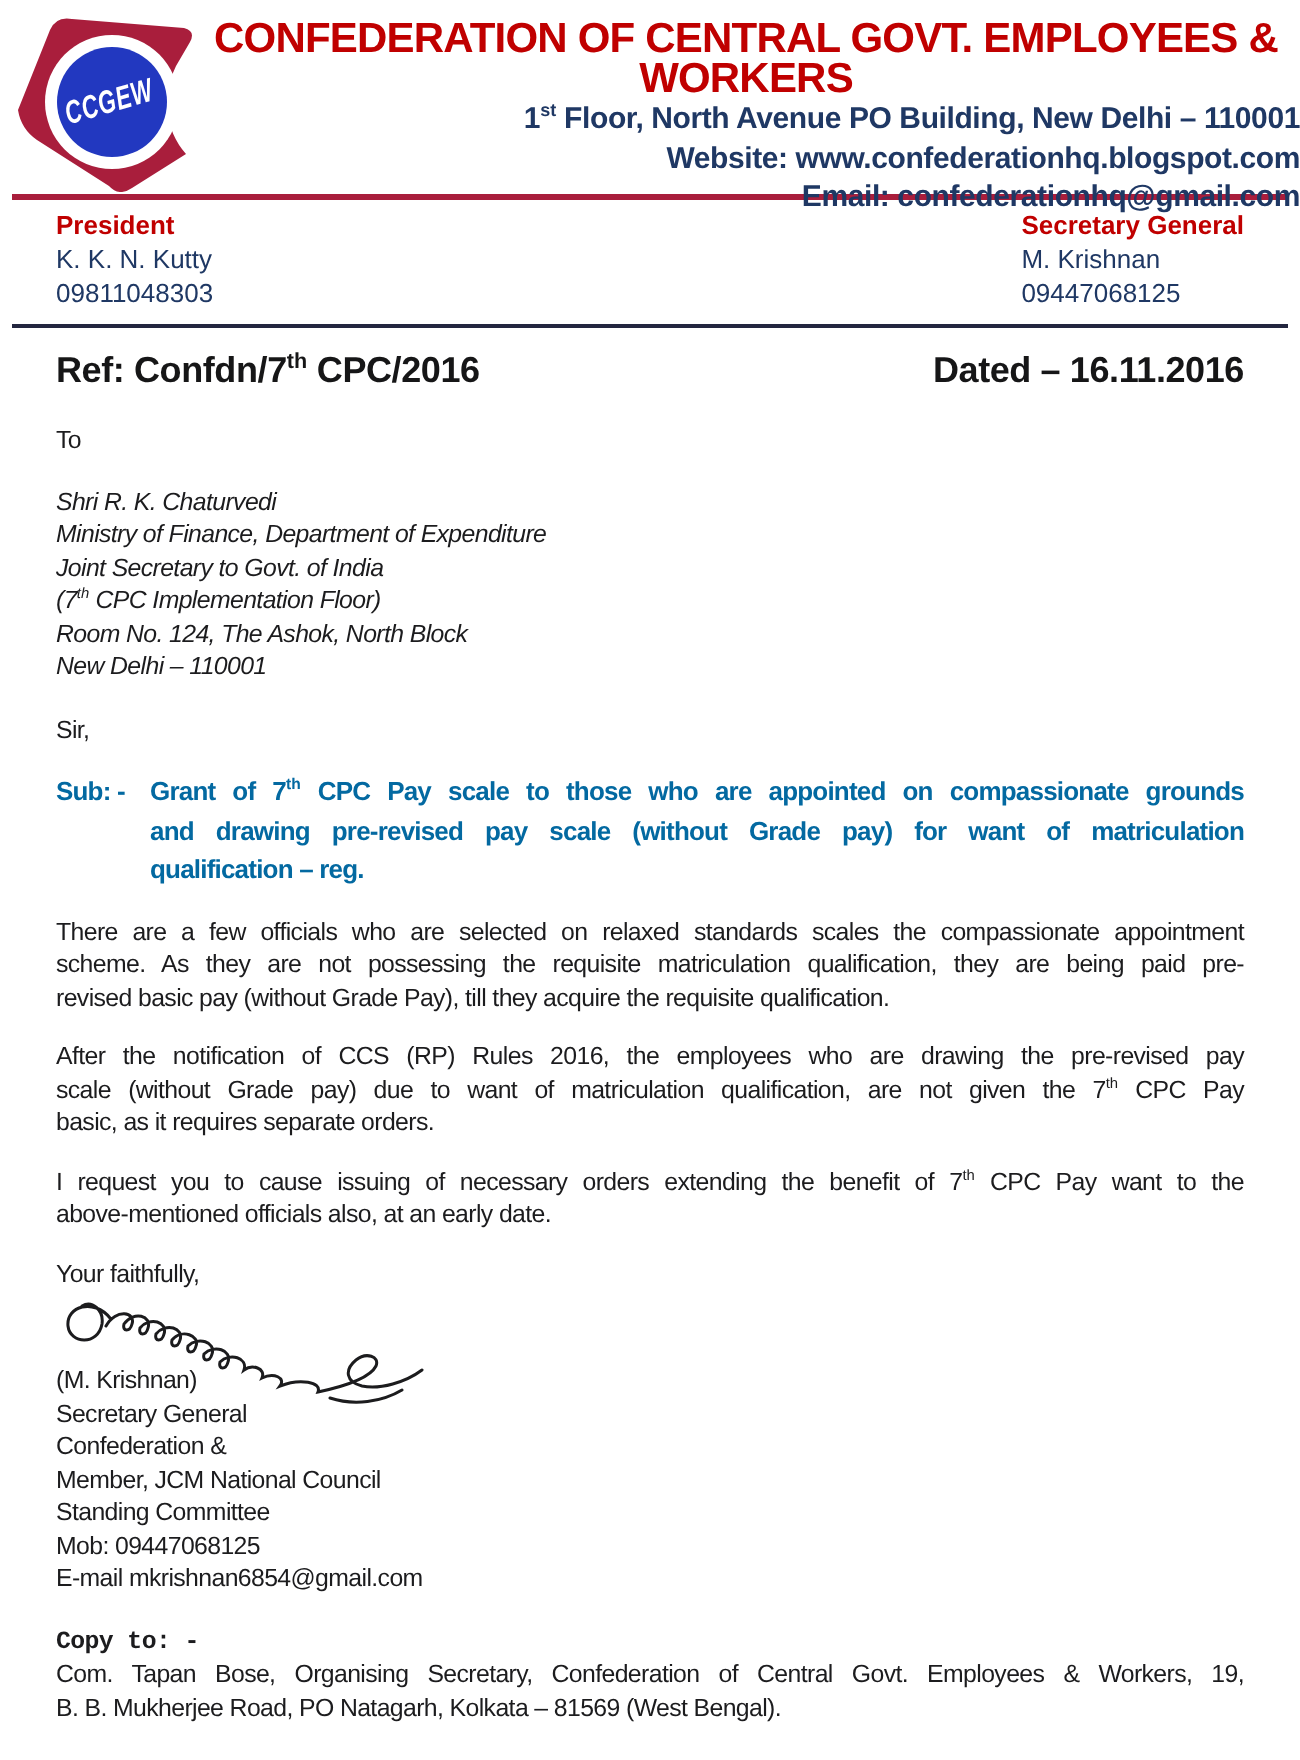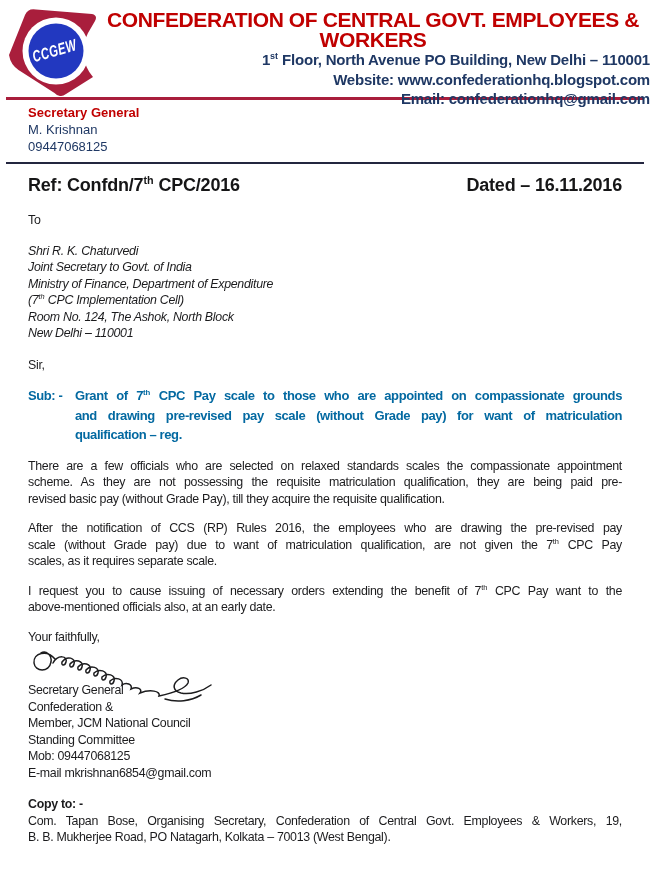--- a/index.html
+++ b/index.html
@@ -27,21 +27,21 @@
   .salutation{margin-top:15px;}
   .subject{display:flex;margin-top:13px;font-weight:bold;font-size:13px;
            line-height:19.5px;color:#0369a1;letter-spacing:-0.4px;}
   .subject-label{flex:0 0 47px;}
   .subject-text{flex:1;}
   .para{margin-top:13px;}
   .closing{margin-top:13px;}
   .sig-wrap{position:relative;height:34px;margin-top:3px;}
   .sig-wrap svg{position:absolute;left:-3px;top:-3px;}
   .copy{margin-top:15px;}
-  .copy-label{font-weight:bold;}
+  .copy-label{font-weight:bold;font-family:Liberation Mono, monospace;}
   .tline{white-space:nowrap;}
   .jline{text-align:justify;text-align-last:justify;}
   sup{font-size:60%;vertical-align:super;line-height:0;letter-spacing:0;}
 </style>
 </head>
 <body>
 
 <div class="page">
 
   <div class="letterhead">
@@ -56,43 +56,48 @@
         <div class="tline"><span>1</span><sup>st</sup><span> Floor, North Avenue PO Building, New Delhi – 110001</span></div>
       </div>
     <div class="lh-line">Website: www.confederationhq.blogspot.com</div>
     <div class="lh-line">Email: confederationhq@gmail.com</div>
   </div>
 
   <div class="rule-red"></div>
 
   <div class="officers">
     <div>
+      <div class="off-label">President</div>
+      <div class="off-line">K. K. N. Kutty</div>
+      <div class="off-line">09811048303</div>
+    </div>
+    <div>
       <div class="off-label">Secretary General</div>
       <div class="off-line">M. Krishnan</div>
       <div class="off-line">09447068125</div>
     </div>
   </div>
 
   <div class="rule-navy"></div>
 
   <div class="ref-row">
     <div>
         <div class="tline"><span>Ref: Confdn/7</span><sup>th</sup><span> CPC/2016</span></div>
       </div>
     <div>Dated – 16.11.2016</div>
   </div>
 
   <div class="content">
     <div class="to">To</div>
 
     <div class="recipient">
         <div class="tline"><span>Shri R. K. Chaturvedi</span></div>
+        <div class="tline"><span>Ministry of Finance, Department of Expenditure</span></div>
         <div class="tline"><span>Joint Secretary to Govt. of India</span></div>
-        <div class="tline"><span>Ministry of Finance, Department of Expenditure</span></div>
-        <div class="tline"><span>(7</span><sup>th</sup><span> CPC Implementation Cell)</span></div>
+        <div class="tline"><span>(7</span><sup>th</sup><span> CPC Implementation Floor)</span></div>
         <div class="tline"><span>Room No. 124, The Ashok, North Block</span></div>
         <div class="tline"><span>New Delhi – 110001</span></div>
       </div>
 
     <div class="salutation">Sir,</div>
 
     <div class="subject">
       <div class="subject-label">Sub: -</div>
       <div class="subject-text">
           <div class="tline jline"><span>Grant of 7</span><sup>th</sup><span> CPC Pay scale to those who are appointed on compassionate grounds</span></div>
@@ -102,21 +107,21 @@
     </div>
 
     <div class="para">
         <div class="tline jline"><span>There are a few officials who are selected on relaxed standards scales the compassionate appointment</span></div>
         <div class="tline jline"><span>scheme. As they are not possessing the requisite matriculation qualification, they are being paid pre-</span></div>
         <div class="tline"><span>revised basic pay (without Grade Pay), till they acquire the requisite qualification.</span></div>
       </div>
     <div class="para">
         <div class="tline jline"><span>After the notification of CCS (RP) Rules 2016, the employees who are drawing the pre-revised pay</span></div>
         <div class="tline jline"><span>scale (without Grade pay) due to want of matriculation qualification, are not given the 7</span><sup>th</sup><span> CPC Pay</span></div>
-        <div class="tline"><span>scales, as it requires separate scale.</span></div>
+        <div class="tline"><span>basic, as it requires separate orders.</span></div>
       </div>
     <div class="para">
         <div class="tline jline"><span>I request you to cause issuing of necessary orders extending the benefit of 7</span><sup>th</sup><span> CPC Pay want to the</span></div>
         <div class="tline"><span>above-mentioned officials also, at an early date.</span></div>
       </div>
 
     <div class="closing">Your faithfully,</div>
 
     <div class="sig-wrap">
       <svg width="200" height="64" viewBox="0 0 200 64" style="overflow:visible">
@@ -130,30 +135,31 @@
                  C82 27 91 30 89 36 C88 40 84 40 85 36
                  C90 31 99 34 97 40 C101 37 108 39 106 44
                  C112 41 118 44 115 48 C125 44 136 46 134 51
                  C148 48 160 44 163 38 C165 33 158 31 153 35
                  C147 40 148 46 156 48 C165 50 178 46 186 40
                  M140 54 C152 58 166 56 176 50"></path>
       </svg>
     </div>
 
     <div>
+        <div class="tline"><span>(M. Krishnan)</span></div>
         <div class="tline"><span>Secretary General</span></div>
         <div class="tline"><span>Confederation &amp;</span></div>
         <div class="tline"><span>Member, JCM National Council</span></div>
         <div class="tline"><span>Standing Committee</span></div>
         <div class="tline"><span>Mob: 09447068125</span></div>
         <div class="tline"><span>E-mail mkrishnan6854@gmail.com</span></div>
       </div>
 
     <div class="copy">
       <div class="copy-label">Copy to: -</div>
       <div>
           <div class="tline jline"><span>Com. Tapan Bose, Organising Secretary, Confederation of Central Govt. Employees &amp; Workers, 19,</span></div>
-          <div class="tline"><span>B. B. Mukherjee Road, PO Natagarh, Kolkata – 70013 (West Bengal).</span></div>
+          <div class="tline"><span>B. B. Mukherjee Road, PO Natagarh, Kolkata – 81569 (West Bengal).</span></div>
         </div>
     </div>
   </div>
 
 </div>
 
 </body></html>

